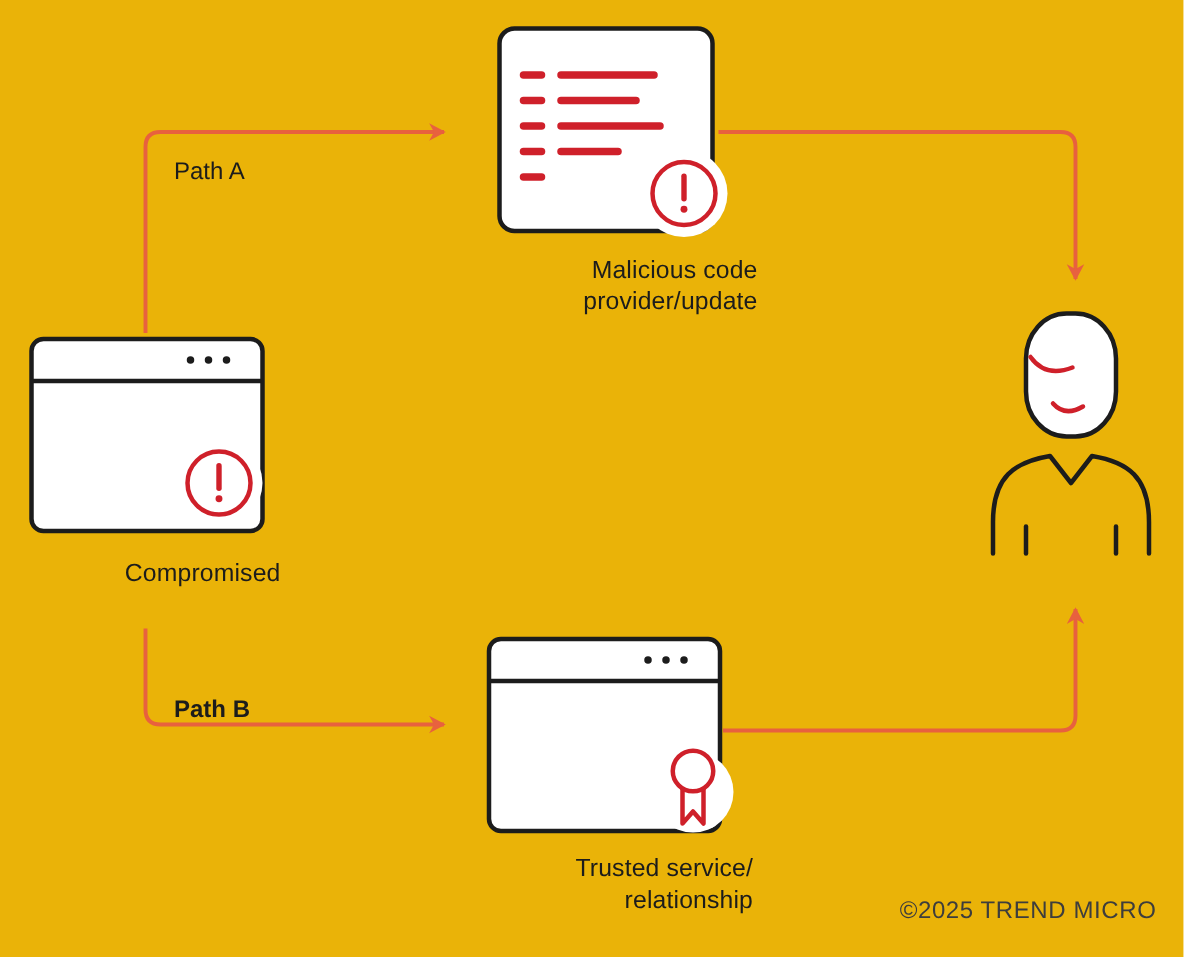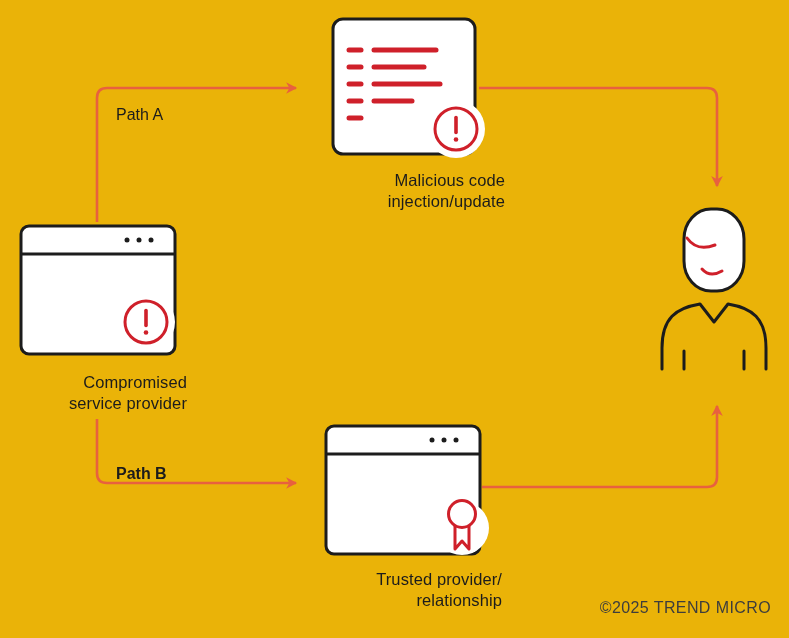--- a/index.html
+++ b/index.html
@@ -136,29 +136,28 @@
       </g>
     </g>
   </svg>
 
   <div class="path-label" style="left:116px; top:106px;">Path A</div>
 
   <div class="path-label" style="left:116px; top:465px;font-weight:bold;">Path B</div>
 
   <div class="label" style="left:305px; top:170px; width:200px;">
     <div>Malicious code</div>
-    <div>injection/update</div>
+    <div>provider/update</div>
   </div>
 
   <div class="label" style="left:7px; top:372px; width:180px;">
     <div>Compromised</div>
-    <div>service provider</div>
   </div>
 
 
   <div class="label" style="left:302px; top:569px; width:200px;">
-    <div>Trusted provider/</div>
+    <div>Trusted service/</div>
     <div>relationship</div>
   </div>
 
   <div class="copyright">©2025 TREND MICRO</div>
 
 </div>
 
 </body></html>

